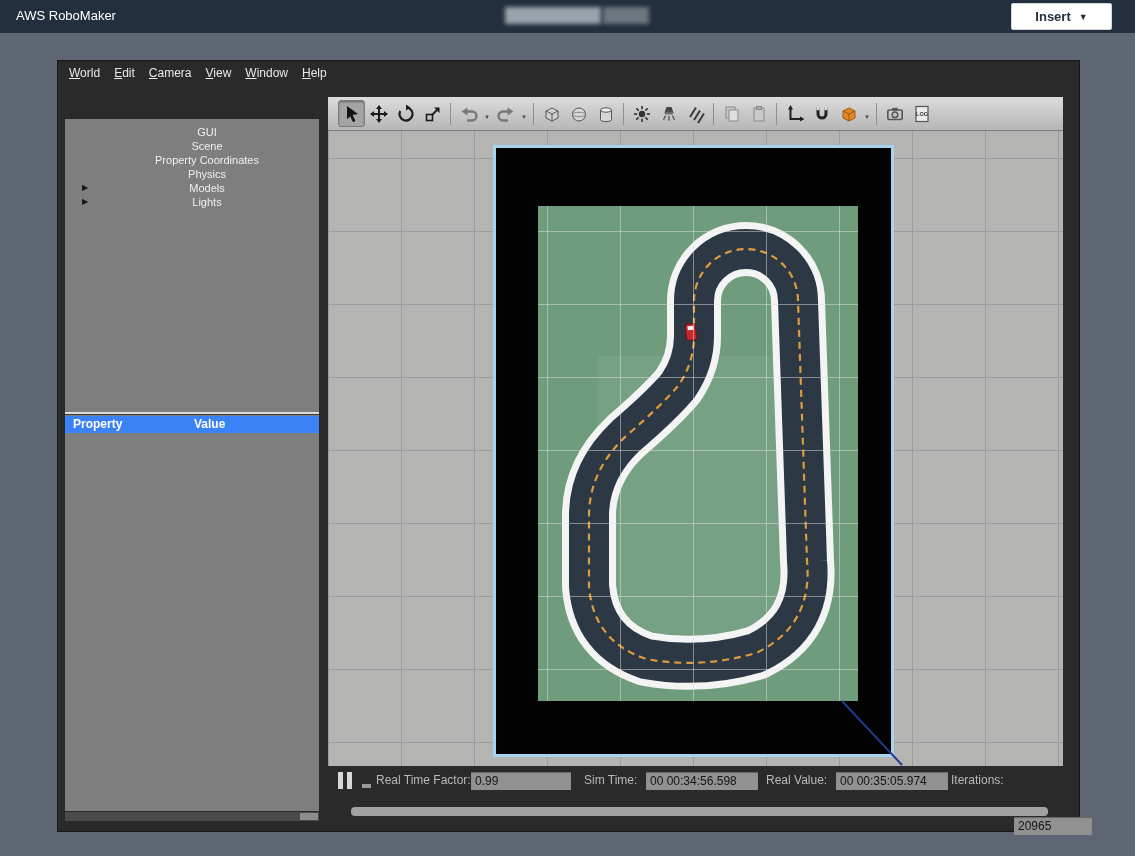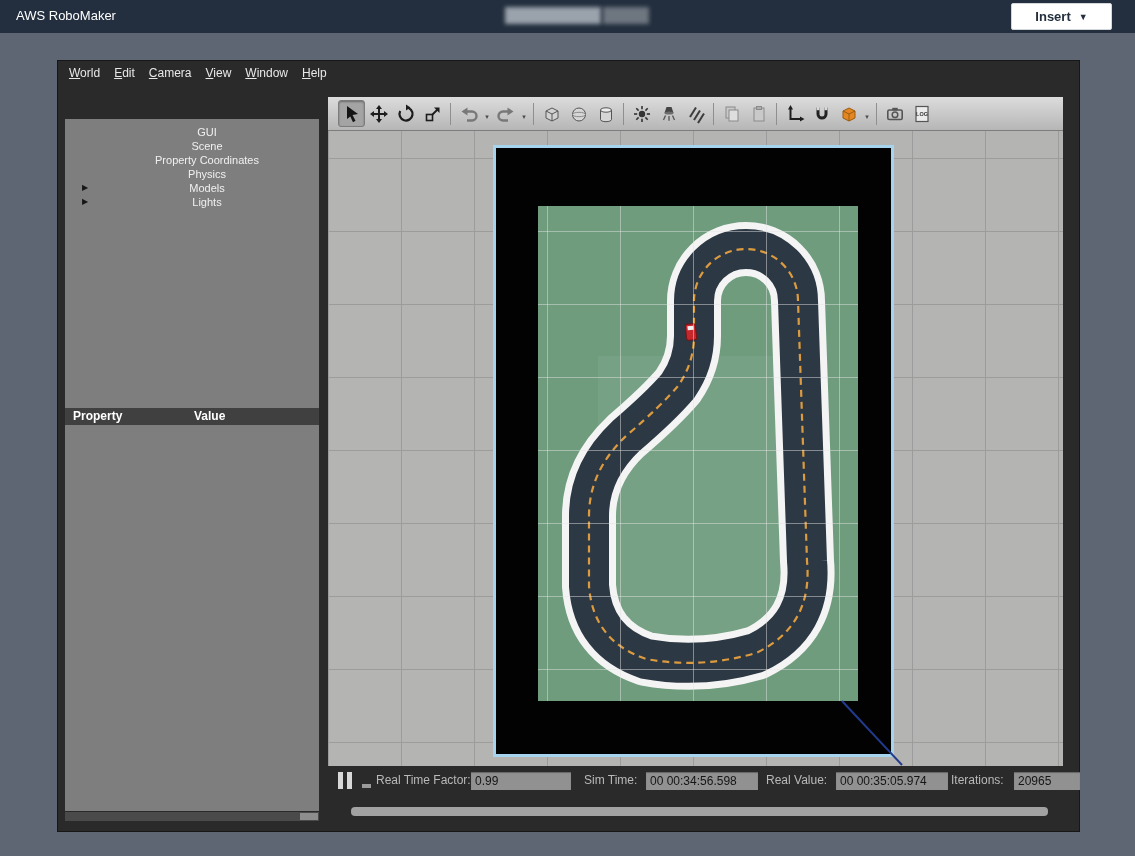--- a/index.html
+++ b/index.html
@@ -33,21 +33,21 @@
          border-radius:4px 4px 0 0; color:#d6d6d6; font-size:11px; display:flex; align-items:center;
          justify-content:center; cursor:pointer; }
   .tab.selected { background:#7e7e7e; color:#ffffff; }
   .panel { position:absolute; left:7px; top:58px; width:254px; height:692px; background:#7e7e7e;text-align:center; }
   .tree { position:absolute; left:0; top:0; width:100%; }
   .tree-row { position:relative; height:14px; line-height:14px; padding-left:30px; color:#f0f0f0;
               font-size:11px; cursor:default; white-space:nowrap; }
   .tree-row .tri { position:absolute; left:17px; top:0; font-size:8px; color:#151515; }
   .splitter { position:absolute; left:0; top:293px; width:100%; height:3px; background:#dcdcdc;
               border-bottom:1px solid #3a3a3a; }
-  .prop-header { position:absolute; left:0; top:289px; width:100%; height:17px; background:#404040;
+  .prop-header { position:absolute; left:0; top:297px; width:100%; height:17px; background:#3b82f6;
                  color:#ffffff; font-size:12px; font-weight:bold; }
   .prop-header .col-prop { position:absolute; left:8px; top:1px; }
   .prop-header .col-val  { position:absolute; left:129px; top:1px; }
   .panel-scroll { position:absolute; left:7px; top:751px; width:254px; height:9px; background:#4a4a4a; }
   .panel-scroll .grip { position:absolute; right:1px; top:1px; width:18px; height:7px; background:#8d8d8d; }
 
   
   .viewport { position:absolute; left:270px; top:36px; width:735px; height:669px; background:#b4b4b3; }
   .vp-toolbar { position:absolute; left:0; top:0; width:100%; height:34px;
                 background:linear-gradient(#dcdcdc,#b6b6b6); border-bottom:1px solid #7d7d7d;
@@ -338,20 +338,20 @@
     <span class="sb-label" style="left:318px;">Real Time Factor:</span>
     <span class="sb-field" style="left:413px; width:100px;">0.99</span>
 
     <span class="sb-label" style="left:526px;">Sim Time:</span>
     <span class="sb-field" style="left:588px; width:112px;">00 00:34:56.598</span>
 
     <span class="sb-label" style="left:708px;">Real Value:</span>
     <span class="sb-field" style="left:778px; width:112px;">00 00:35:05.974</span>
 
     <span class="sb-label" style="left:893px;text-align:right;">Iterations:</span>
-    <span class="sb-field" style="left:956px; width:66px;">20965</span>
+    <span class="sb-field" style="left:956px; width:78px;margin-top:45px;">20965</span>
   </div>
 
   <div class="hscroll">
     <div class="bar"></div>
   </div>
 
 </div>
 
 </body></html>

